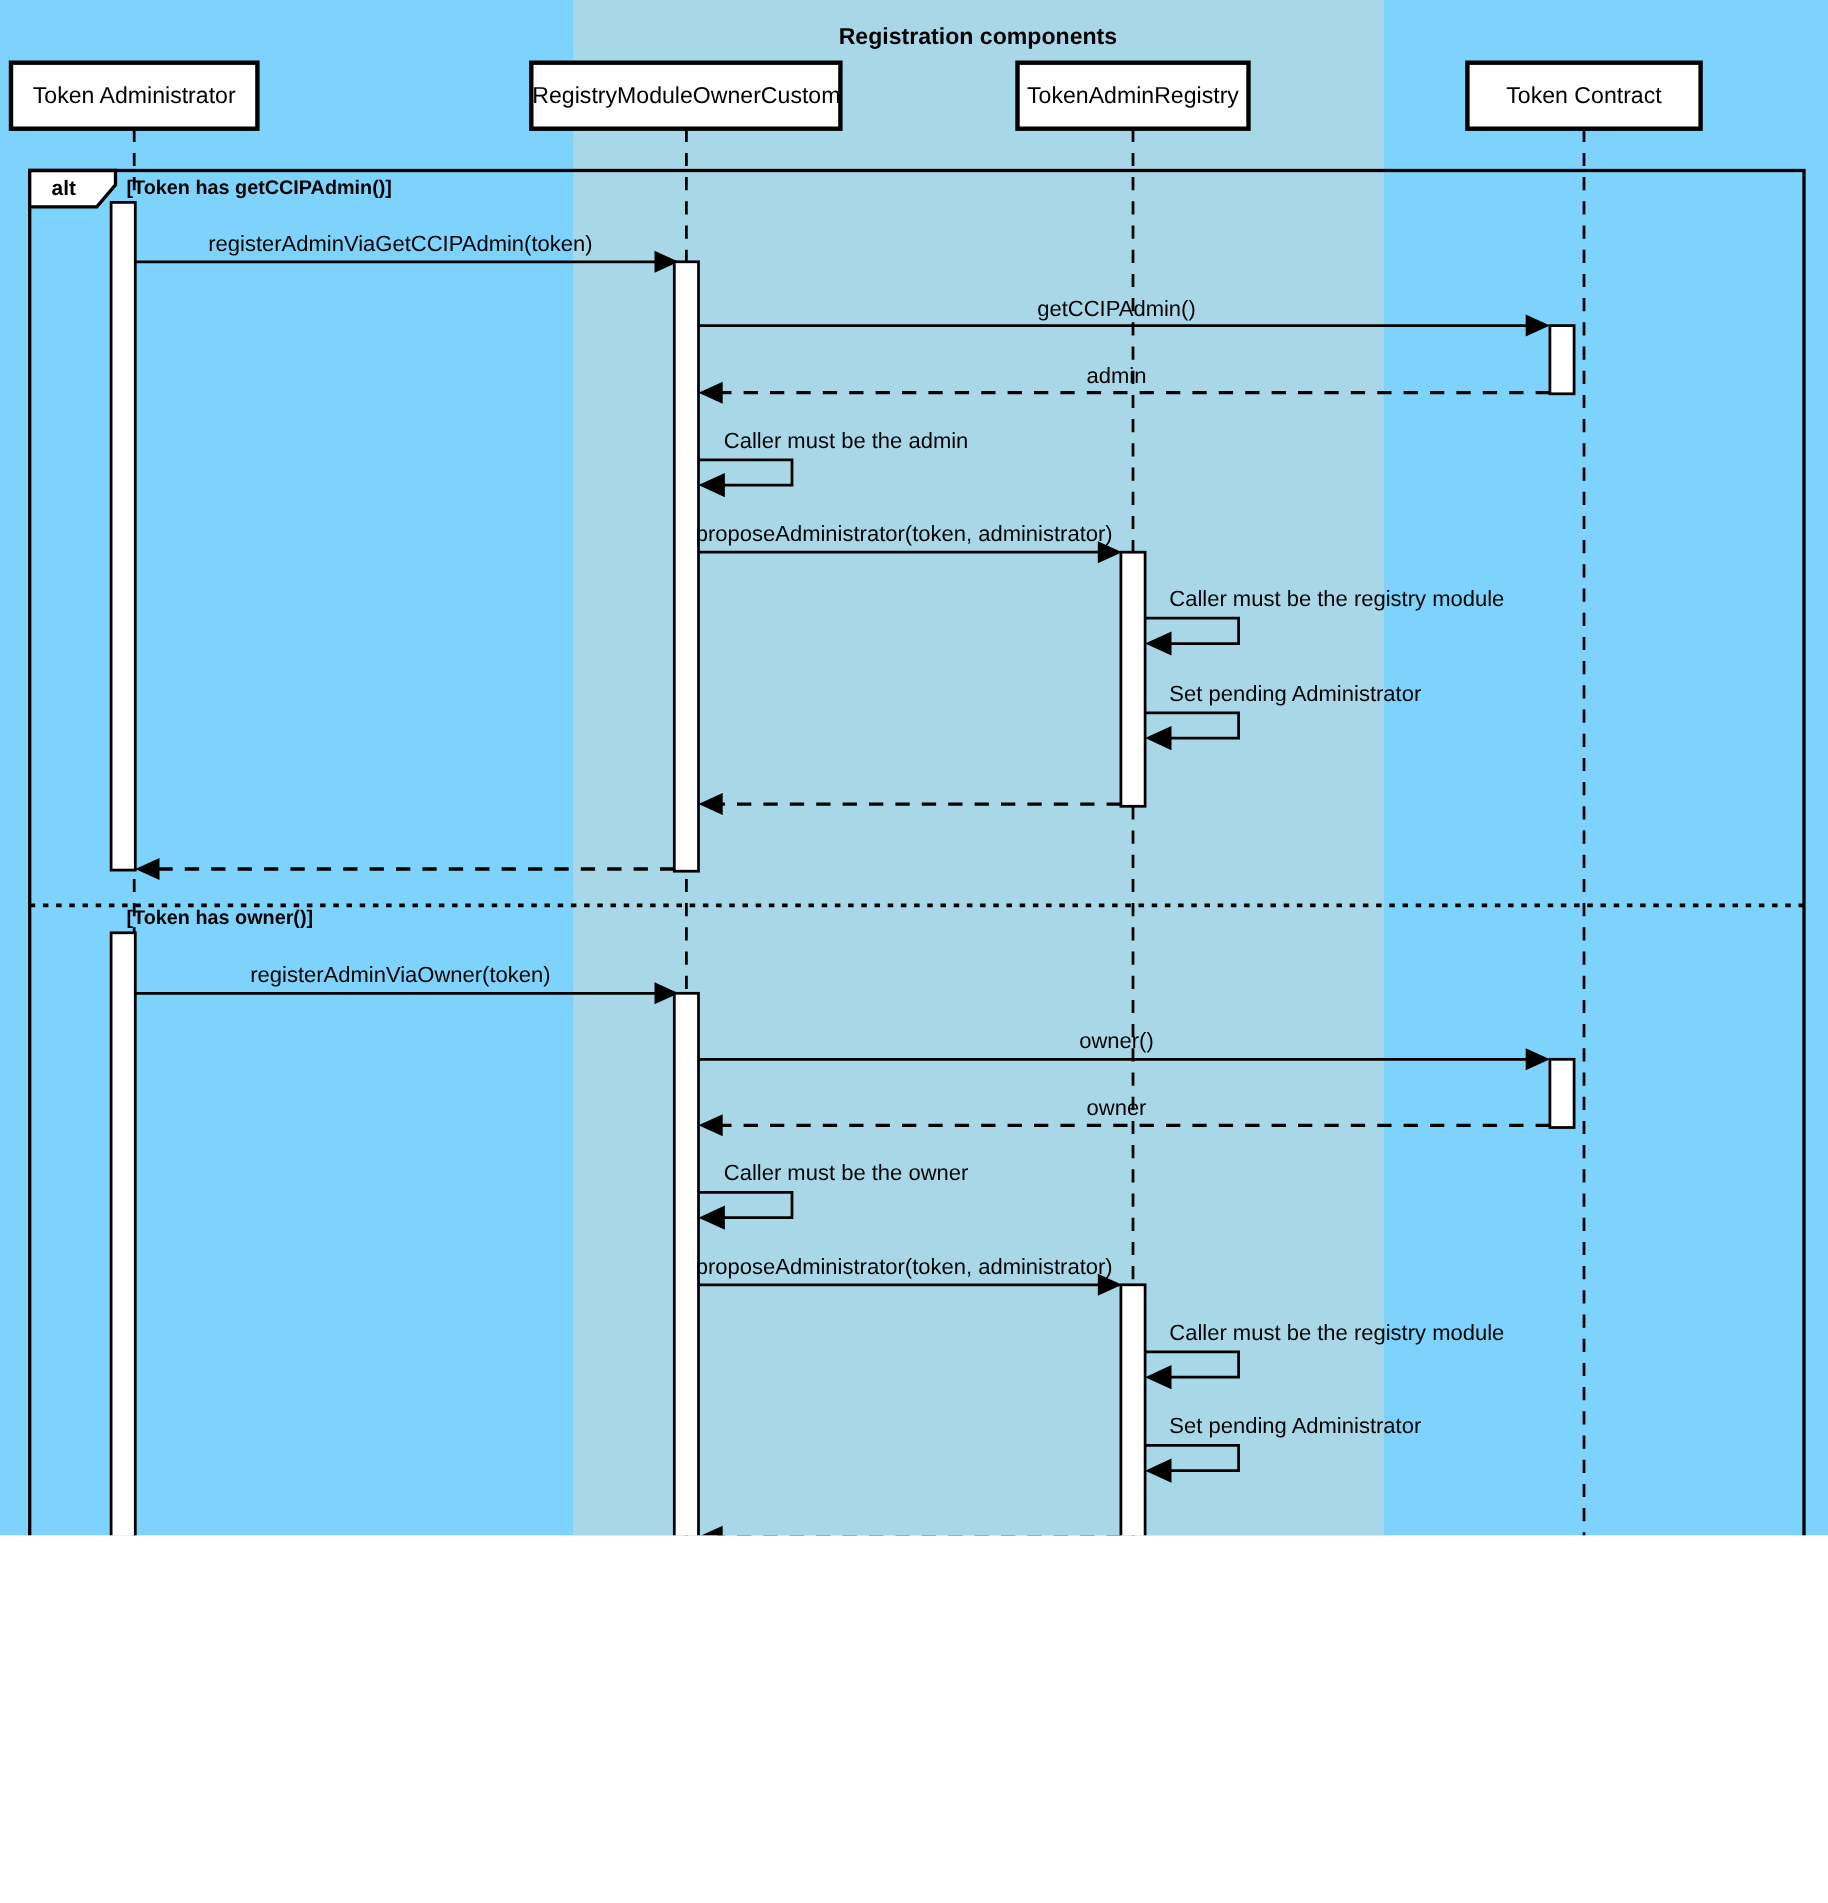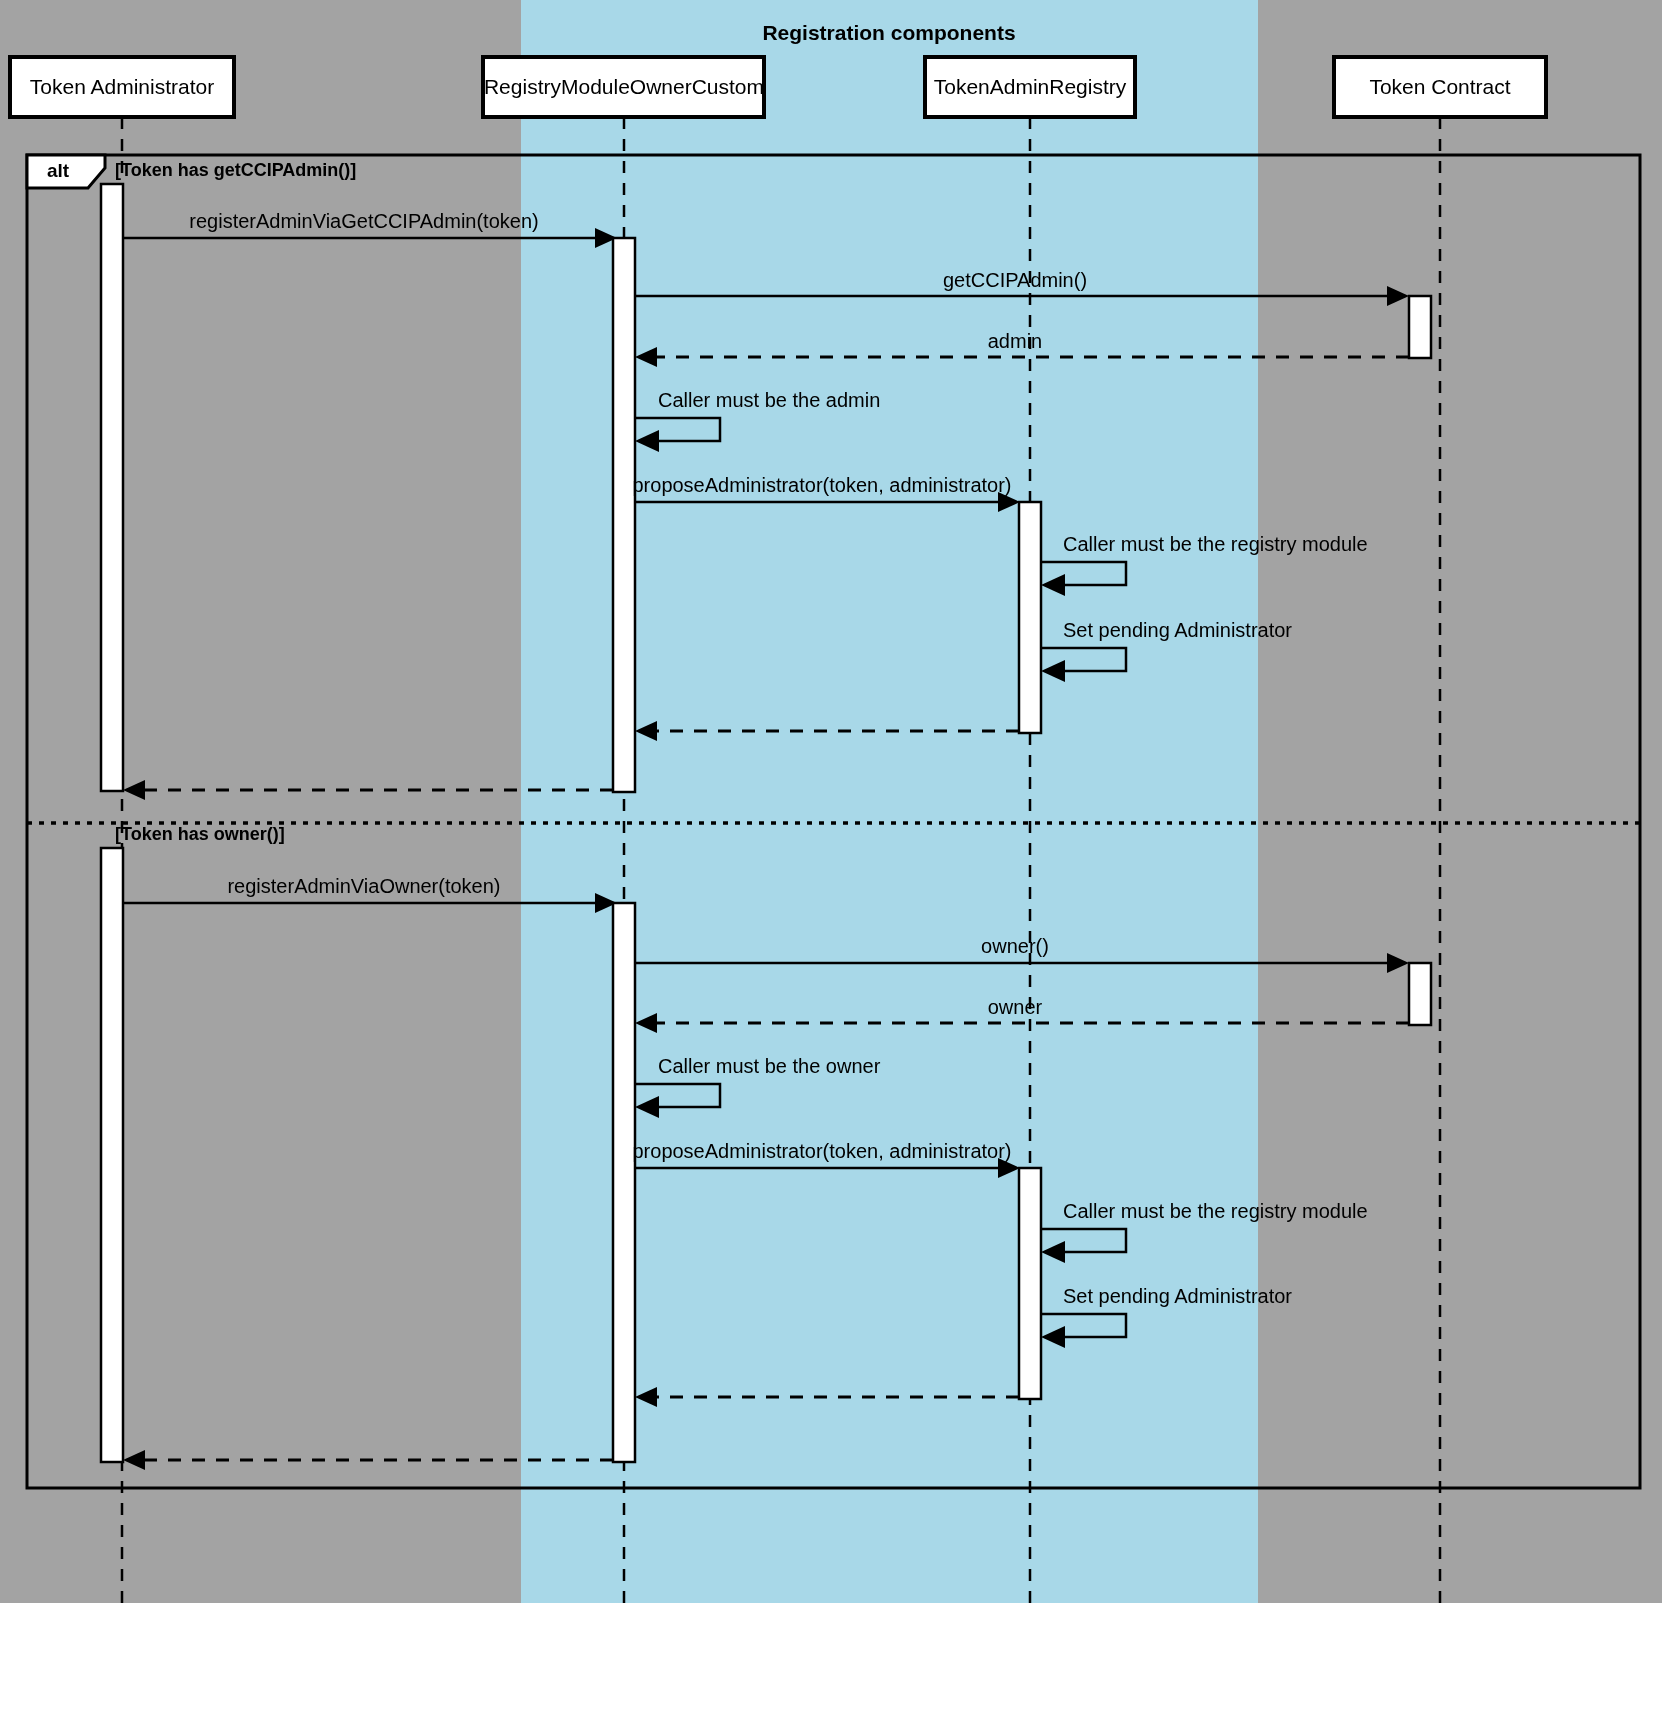--- a/index.html
+++ b/index.html
@@ -6,22 +6,22 @@
     margin: 0;
     padding: 0;
     background: #ffffff;
   }
   body {
     font-family: "Liberation Sans", sans-serif;
   }
   #diagram-root {
     position: relative;
     width: 1662px;
-    height: 1603px;
-    background: #a3a3a3;
+    height: 1396px;
+    background: #7dd3fc;
     overflow: hidden;
   }
   svg.seq {
     display: block;
     width: 1662px;
     height: 1730px;
   }
   .lifeline-box {
     fill: #ffffff;
     stroke: #000000;

